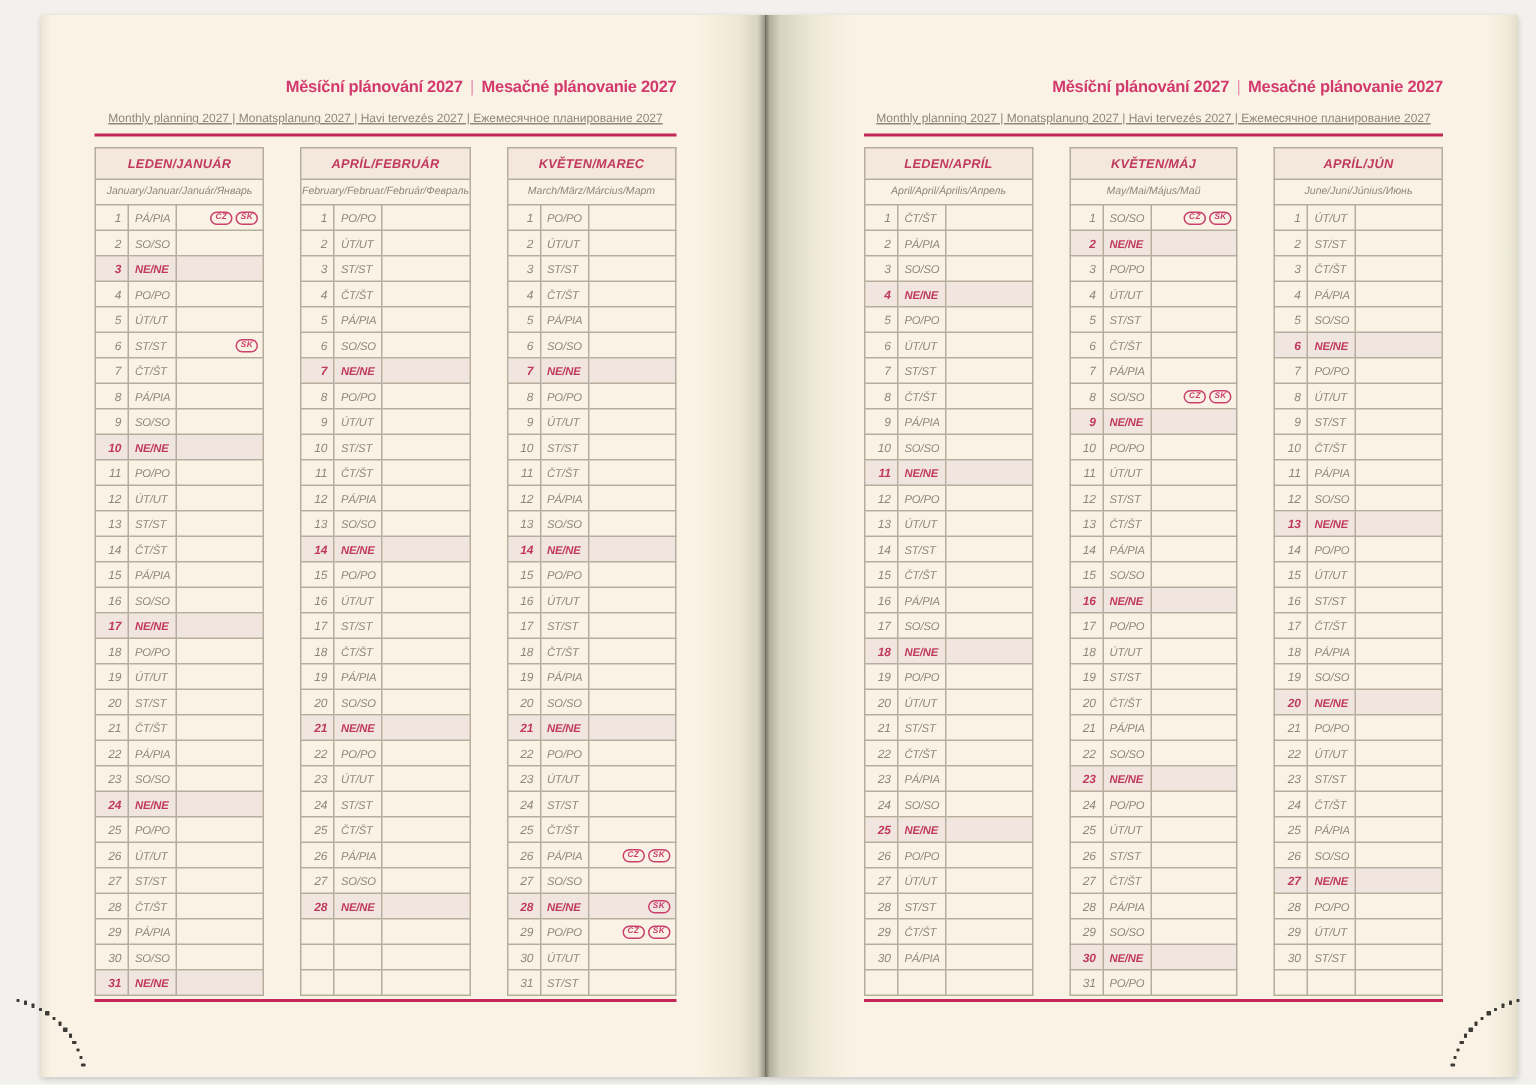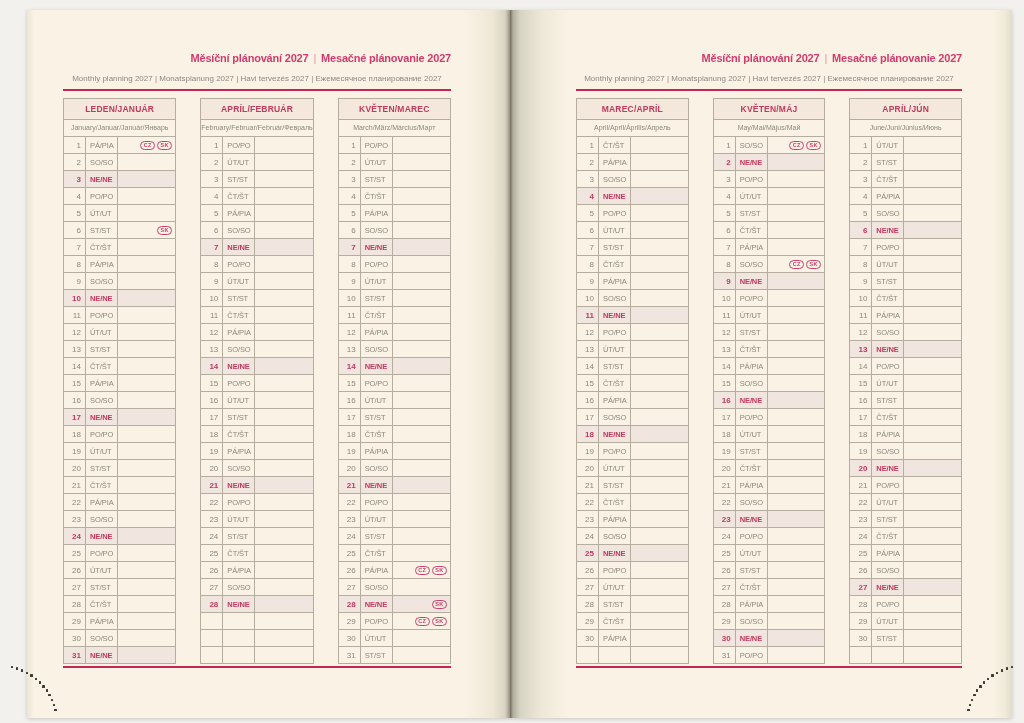--- a/index.html
+++ b/index.html
@@ -20,25 +20,25 @@
   .inner{position:absolute;top:0;height:100%;}
   .inner-left{left:36px;width:388px;}
   .inner-right{left:66px;width:386px;}
   .p-title{
     position:absolute;top:42px;left:0;right:0;text-align:right;
     font-size:11px;font-weight:bold;color:var(--title-pink,#d23a6e);letter-spacing:-0.2px;white-space:nowrap;
   }
   .p-title .sep{color:#e591ae;font-weight:normal;padding:0 5px;}
   .p-sub{
     position:absolute;top:64px;left:-20px;right:-20px;text-align:center;
-    font-size:8px;color:var(--text-gray,#8c887c);white-space:nowrap;
+    font-size:8px;color:var(--text-gray,#8c887c);white-space:nowrap;text-decoration:underline;
   }
   .rule-top{position:absolute;top:79px;left:0;right:0;height:2px;background:var(--rule,#c22758);}
   .rule-bottom{position:absolute;top:656px;left:0;right:0;height:2px;background:var(--rule,#c22758);}
-  .months{position:absolute;top:88px;left:0;right:0;display:flex;gap:24px;}
+  .months{position:absolute;top:88px;left:0;right:0;display:flex;gap:24px;font-style:italic;}
   .month{flex:1;min-width:0;}
   .m-head{
     height:20px;line-height:20px;text-align:center;
     background:var(--header-bg,#f4e8dc);
     border:1px solid var(--border,#b5ad9e);border-bottom:none;
     font-size:8.5px;font-weight:bold;color:var(--accent,#c03a5e);letter-spacing:.2px;white-space:nowrap;
   }
   .m-sub{
     height:16px;line-height:16px;text-align:center;font-size:7px;
     color:var(--text-gray,#8c887c);border:1px solid var(--border,#b5ad9e);border-bottom:none;white-space:nowrap;
@@ -579,21 +579,21 @@
     </div>
   </div>
 
   <div class="page page-right">
     <div class="inner inner-right">
       <div class="p-title"><span>Měsíční plánování 2027</span><span class="sep">|</span><span>Mesačné plánovanie 2027</span></div>
       <div class="p-sub">Monthly planning 2027 | Monatsplanung 2027 | Havi tervezés 2027 | Ежемесячное планирование 2027</div>
       <div class="rule-top"></div>
       <div class="months" id="months-right">
           <div class="month">
-            <div class="m-head">MAREC/APRÍL</div>
+            <div class="m-head">LEDEN/APRÍL</div>
             <div class="m-sub">April/April/Április/Апрель</div>
             <table class="m-grid">
               <colgroup>
                 <col style="width: 22px;">
                 <col style="width: 32px;">
                 <col>
               </colgroup>
               <tbody>
                 <tr>
                   <td class="num">1</td>

